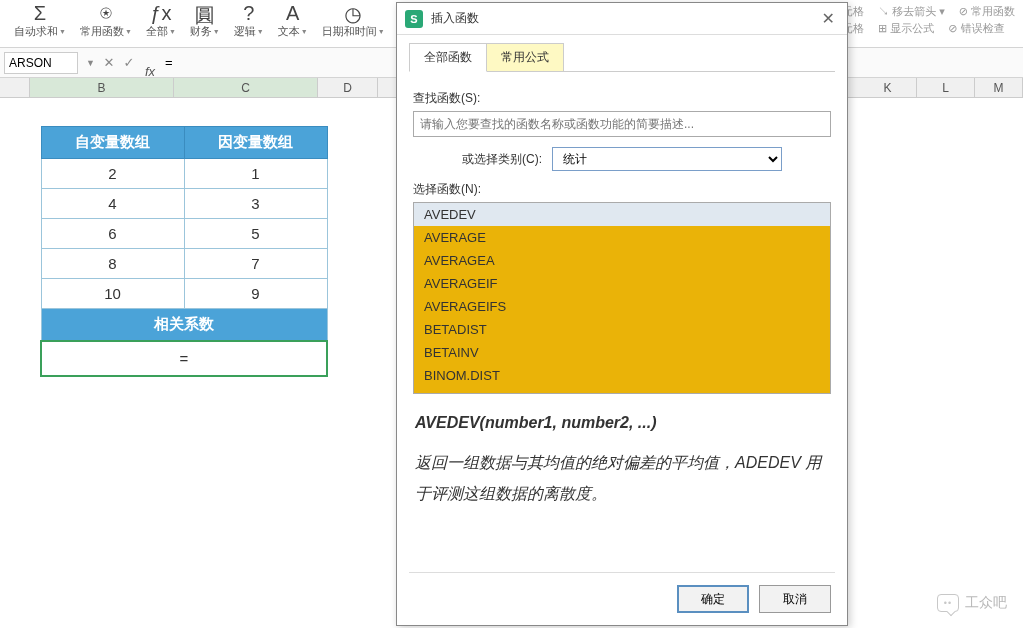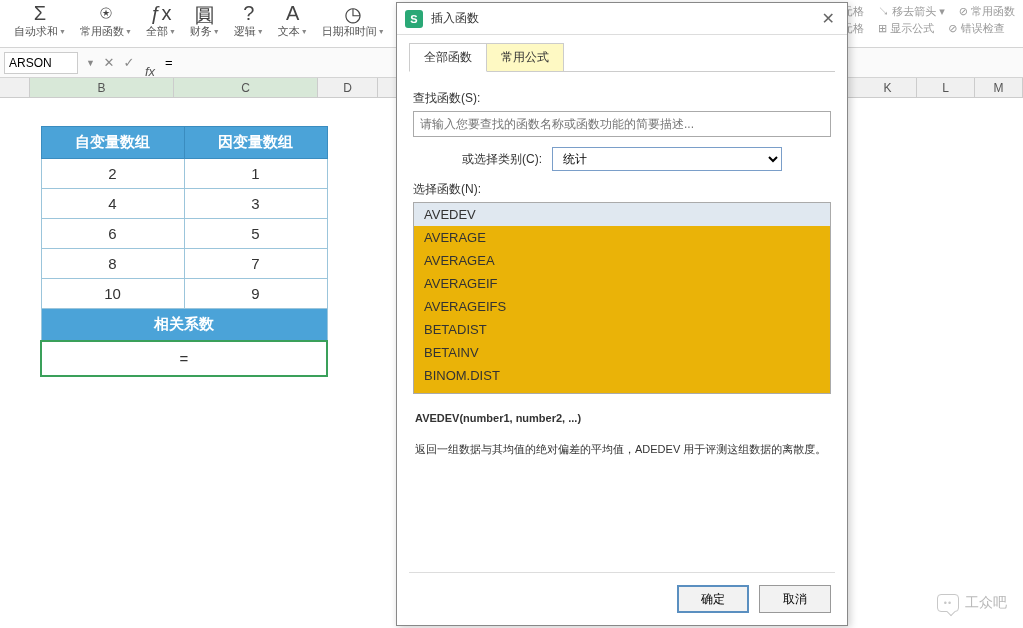--- a/index.html
+++ b/index.html
@@ -53,21 +53,21 @@
 .dlg-body { padding: 10px 16px; }
 .dlg-body .lbl-row { font-size: 12px; color: #333; margin: 8px 0 4px; }
 .search-box { width: 100%; height: 26px; border: 1px solid #aaa; padding: 0 6px; font-size: 12px; color: #888; }
 .cat-row { display: flex; align-items: center; gap: 10px; margin: 10px 0; justify-content: center; }
 .cat-select { flex: 0 0 230px; height: 24px; border: 1px solid #7a9ec9; background: #fff; padding: 0 6px; font-size: 12px; }
 
 .func-list { border: 1px solid #aaa; height: 192px; overflow-y: scroll; background: #eab308; }
 .func-item { padding: 4px 10px; font-size: 13px; cursor: pointer; }
 .func-item.sel { background: #e0e8f0; }
 
-.desc { padding: 14px 2px; font-size: 11px; line-height: 1.9; }
+.desc { padding: 14px 2px; font-size: 16px; line-height: 1.9; font-style: italic; }
 .desc .sig { font-weight: bold; margin-bottom: 10px; }
 
 .dlg-buttons { position: absolute; bottom: 12px; right: 16px; display: flex; gap: 10px; }
 .dlg-buttons button { width: 72px; height: 28px; border: 1px solid #999; background: #f2f2f2; font-size: 12px; cursor: pointer; }
 .dlg-buttons button.primary { border: 2px solid #5a8fc0; }
 .dlg-hr { position: absolute; bottom: 52px; left: 12px; right: 12px; border-top: 1px solid #ddd; }
 
 
 .watermark { position: absolute; right: 16px; bottom: 16px; display: flex; align-items: center; gap: 6px; color: #b8b8b8; font-size: 14px; }
 .watermark .bubble { width: 22px; height: 18px; border: 1.5px solid #c8c8c8; border-radius: 4px; position: relative; display: flex; align-items: center; justify-content: center; }

